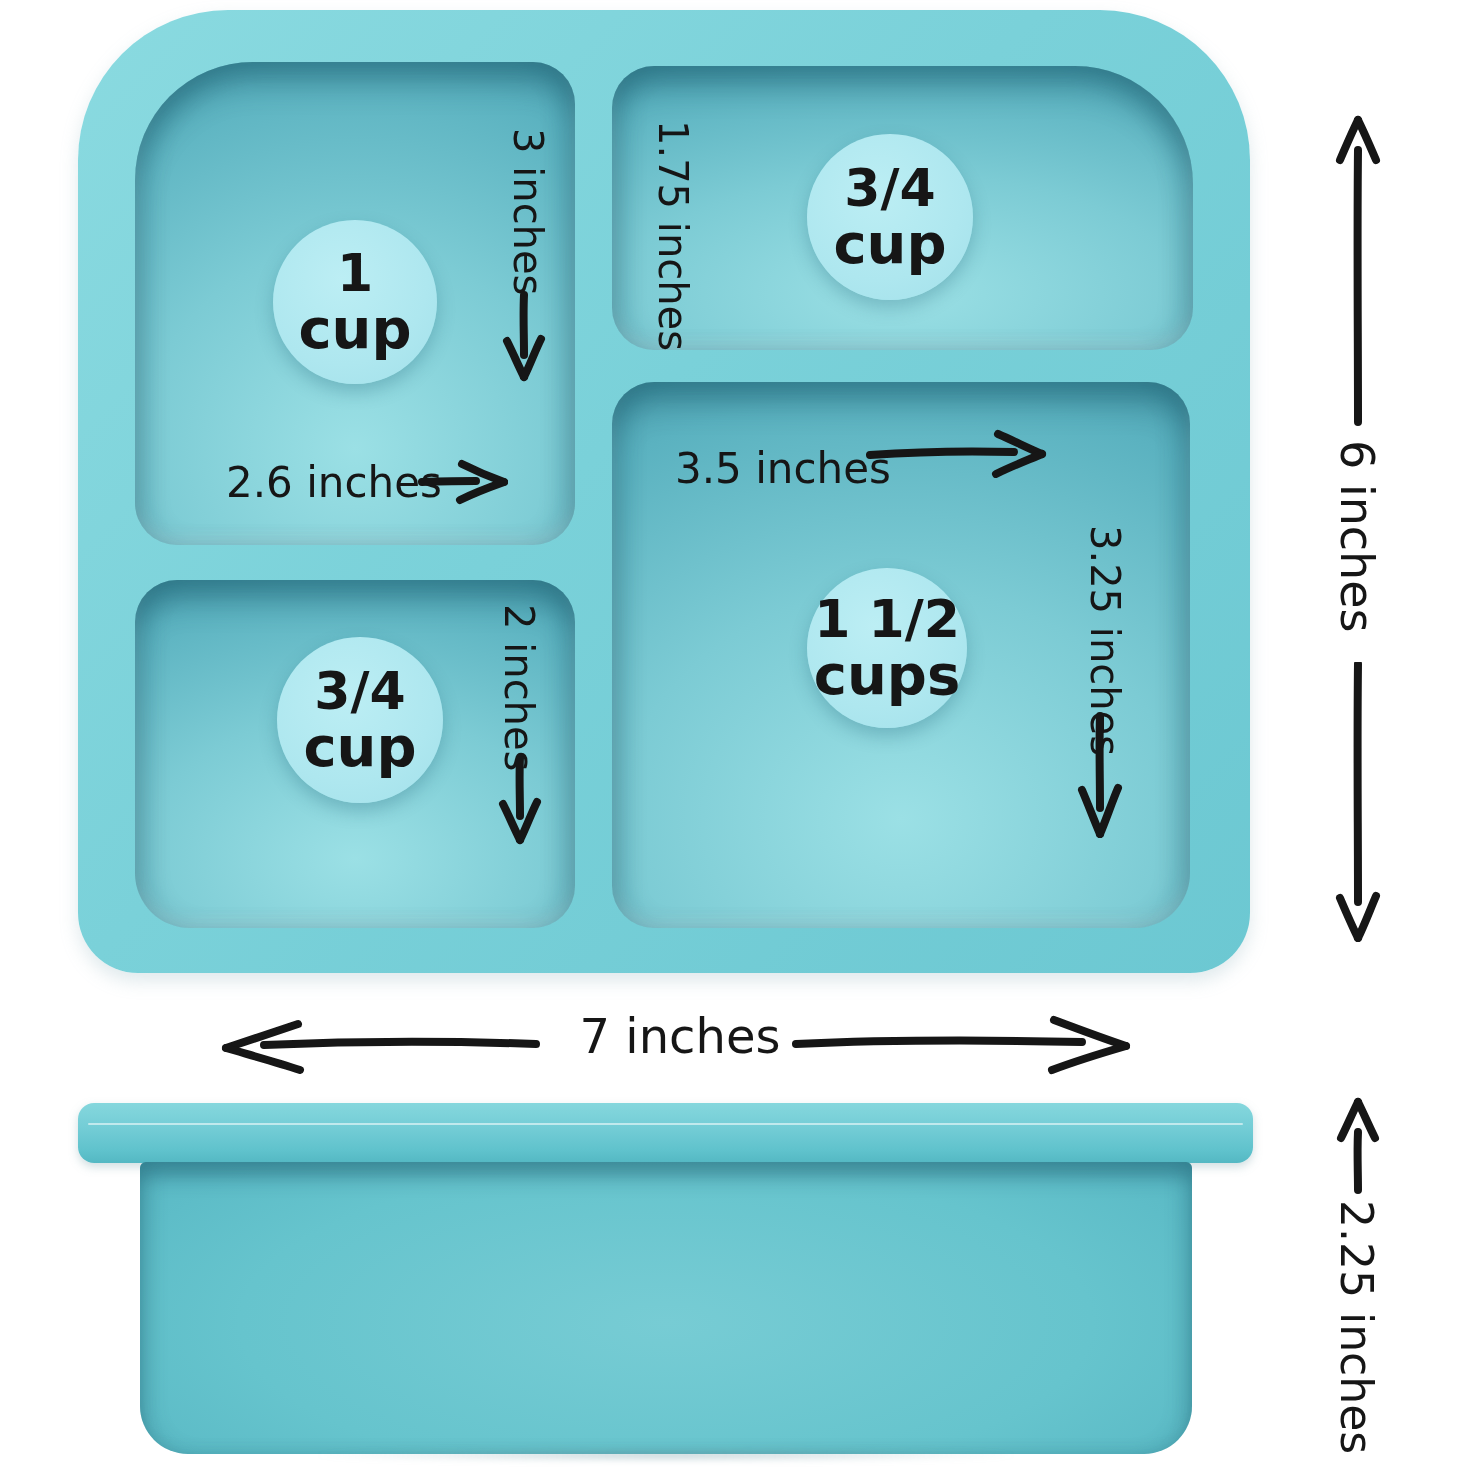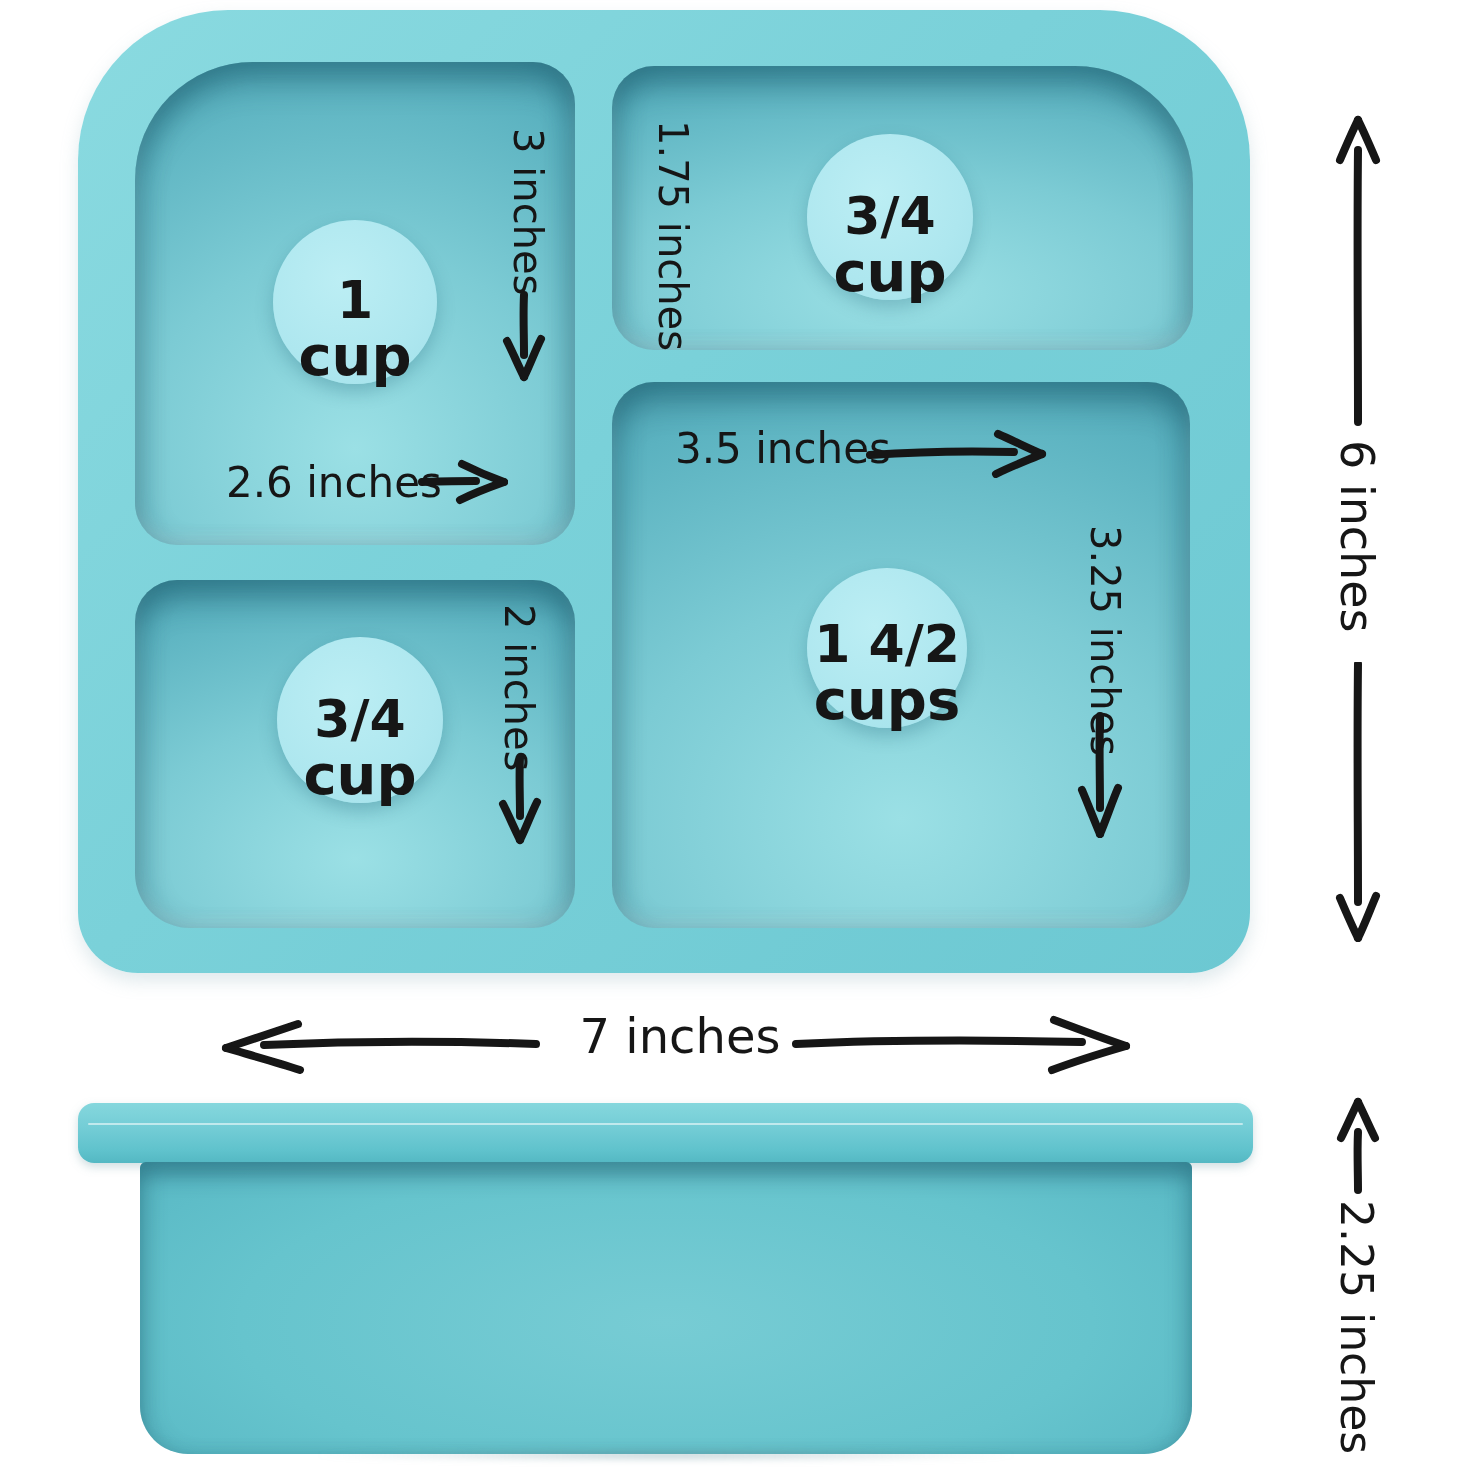--- a/index.html
+++ b/index.html
@@ -19,37 +19,37 @@
                    inset 0 -8px 14px rgba(255,255,255,.22);}
   #well-tl{left:135px;top:62px;width:440px;height:483px;border-radius:118px 42px 42px 42px;}
   #well-bl{left:135px;top:580px;width:440px;height:348px;border-radius:42px 42px 42px 55px;}
   #well-tr{left:612px;top:66px;width:581px;height:284px;border-radius:42px 118px 42px 42px;}
   #well-r {left:612px;top:382px;width:578px;height:546px;border-radius:42px 42px 55px 42px;}
 
   
   .badge{position:absolute;border-radius:50%;
          background:radial-gradient(circle at 42% 36%,#bceef4 0%,#aee7ef 60%,#a2e0ea 100%);
          box-shadow:0 8px 18px rgba(25,90,110,.28);
-         display:flex;flex-direction:column;align-items:center;justify-content:flex-end;
+         display:flex;flex-direction:column;align-items:center;justify-content:center;
          line-height:1.02;font-weight:bold;text-align:center;}
   .badge .cap-num{font-size:52px;}
   .badge .cap-unit{font-size:56px;}
   #badge-tl{left:273px;top:220px;width:164px;height:164px;}
   #badge-tr{left:807px;top:134px;width:166px;height:166px;}
   #badge-bl{left:277px;top:637px;width:166px;height:166px;}
   #badge-r {left:807px;top:568px;width:160px;height:160px;}
 
   
   .hlabel{position:absolute;white-space:nowrap;font-size:42px;}
   .vlabel{position:absolute;white-space:nowrap;font-size:40px;
           transform:rotate(90deg);transform-origin:0 0;}
   #lbl-3in {left:551px;top:128px;}
   #lbl-175 {left:696px;top:120px;}
   #lbl-26  {left:226px;top:458px;}
-  #lbl-35  {left:675px;top:424px;}
+  #lbl-35  {left:675px;top:444px;}
   #lbl-2in {left:542px;top:604px;}
   #lbl-325 {left:1128px;top:525px;}
   #lbl-7in {left:560px;top:1008px;width:240px;text-align:center;font-size:48px;}
   #lbl-6in {left:1384px;top:440px;font-size:46px;}
   #lbl-225 {left:1382px;top:1200px;font-size:44px;}
 
   
   .arrow{position:absolute;}
   .arrow svg{display:block;width:100%;height:100%;}
   .arrow path{stroke:#161616;stroke-width:8;fill:none;stroke-linecap:round;stroke-linejoin:round;}
@@ -98,21 +98,21 @@
   </div>
   <div id="badge-tr" class="badge">
     <span class="cap-num">3/4</span>
     <span class="cap-unit">cup</span>
   </div>
   <div id="badge-bl" class="badge">
     <span class="cap-num">3/4</span>
     <span class="cap-unit">cup</span>
   </div>
   <div id="badge-r" class="badge">
-    <span class="cap-num">1 4/2</span>
+    <span class="cap-num">1 1/2</span>
     <span class="cap-unit">cups</span>
   </div>
 
   <div id="lbl-3in" class="vlabel">3 inches</div>
   <div id="lbl-175" class="vlabel">1.75 inches</div>
   <div id="lbl-26" class="hlabel">2.6 inches</div>
   <div id="lbl-35" class="hlabel">3.5 inches</div>
   <div id="lbl-2in" class="vlabel">2 inches</div>
   <div id="lbl-325" class="vlabel">3.25 inches</div>
   <div id="lbl-7in" class="hlabel">7 inches</div>

